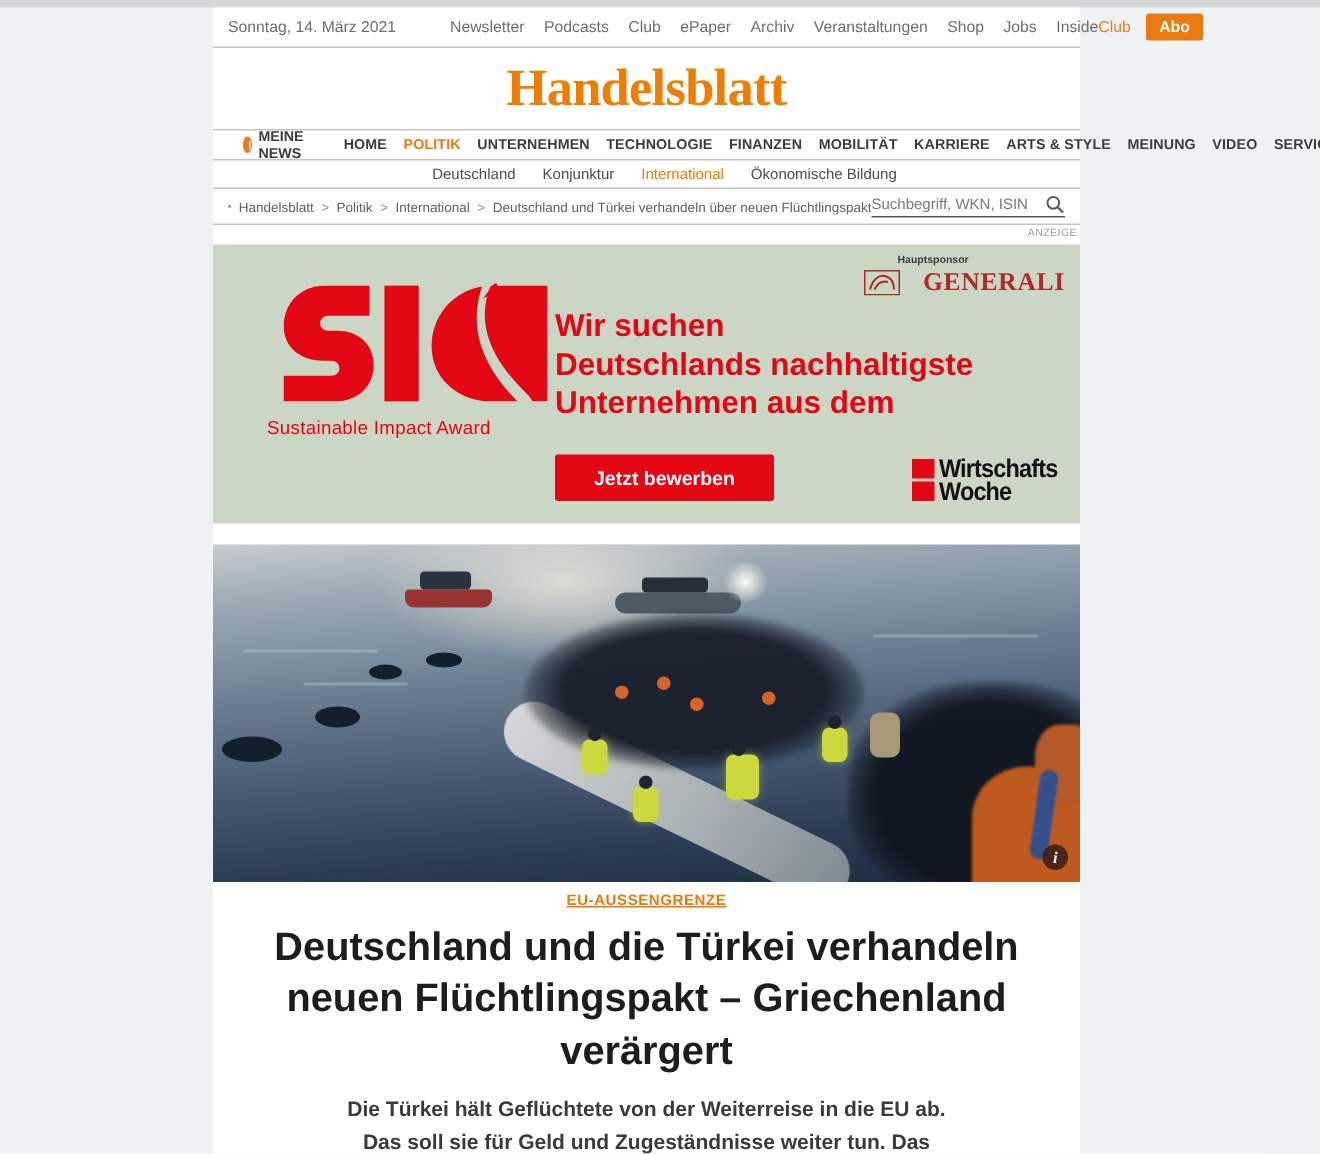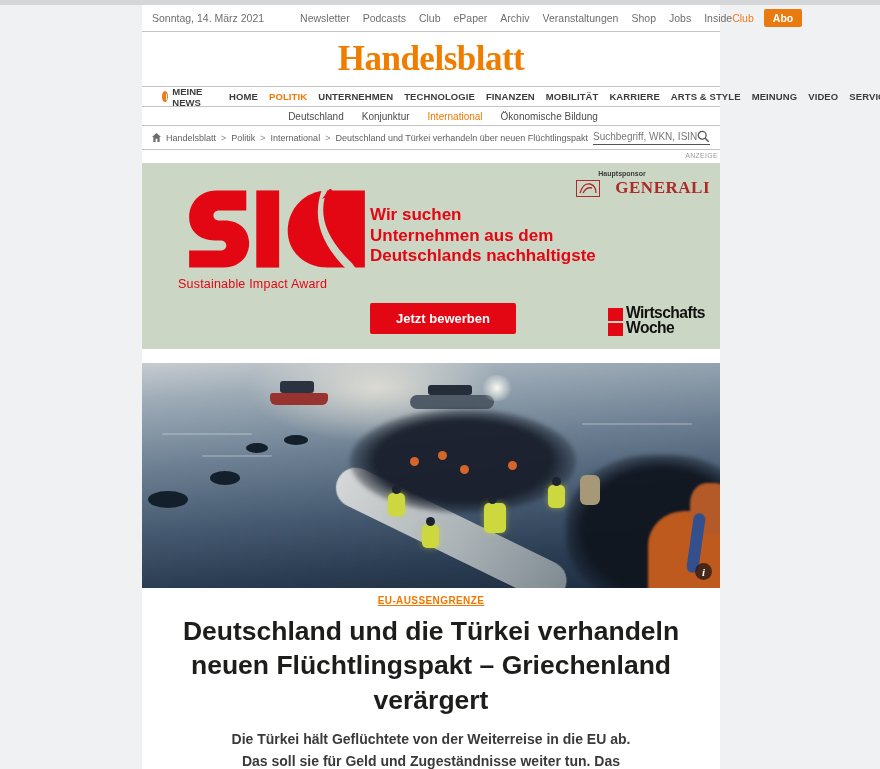--- a/index.html
+++ b/index.html
@@ -37,36 +37,36 @@
   .subnav { height:19px; display:flex; align-items:center; justify-content:center; gap:18px; border-bottom:1px solid #c4c4c4; font-size:10px; color:#4c4c4c;padding-left:24px; }
   .sn-item { cursor:pointer; }
   .sn-active { color:#f07800; }
 
   
   .crumbrow { height:24px; display:flex; align-items:center; padding:0 10px; font-size:9px; color:#5f5f5f; border-bottom:1px solid #c4c4c4; }
   .crumbs { display:flex; align-items:center; gap:5px; flex:1; white-space:nowrap; overflow:hidden; }
   .crumb { cursor:pointer; }
   .csep { color:#8a8a8a; }
   .home-ic { width:9px; height:9px; display:inline-block; }
-  .searchbox { display:flex; border-bottom:1px solid #555; padding-bottom:1px; }
+  .searchbox { display:flex; border-bottom:1px solid #555; padding-bottom:1px;gap:12px; }
   .searchbox input { border:none; outline:none; font-size:10px; width:104px; color:#444; font-family:"Liberation Sans", sans-serif; }
   .searchbox input::placeholder { color:#777; }
   .anzeige { height:11px; text-align:right; font-size:7px; color:#9a9a9a; padding:2px 2px 0 0; letter-spacing:0.3px; }
 
   
   .ad { position:relative; margin-top:2px; height:186px; background:#ccd6c5; overflow:hidden; }
   .sia { position:absolute; left:36px; top:26px; width:200px; text-align:left; }
   .sia-label { font-size:12.5px; color:#e30613; margin-top:4px; letter-spacing:0.2px; }
   .sponsor { position:absolute; right:10px; top:7px; text-align:left; }
   .sponsor-label { font-size:7px; font-weight:bold; color:#3a3a3a; margin-left:22px; }
   .generali { display:flex; align-items:center; gap:15px; margin-top:1px; }
   .generali-name { font-family:"Liberation Serif", serif; font-weight:bold; font-size:17px; color:#aa2b28; letter-spacing:0.5px; }
-  .ad-headline { position:absolute; left:228px; top:42px; color:#e30613; font-size:17px; font-weight:bold; line-height:1.22; }
+  .ad-headline { position:absolute; left:228px; top:42px; color:#e30613; font-size:21px; font-weight:bold; line-height:1.22; }
   .cta { position:absolute; left:228px; top:140px; background:#e30613; color:#fff; font-weight:bold; font-size:13px; padding:8px 26px; border-radius:2px; cursor:pointer; }
-  .wiwo { position:absolute; right:8px; bottom:13px; display:flex; align-items:flex-end; gap:3px;margin-top:36px; }
+  .wiwo { position:absolute; right:8px; bottom:13px; display:flex; align-items:flex-start; gap:3px;margin-top:36px; }
   .wiwo-sq { display:flex; flex-direction:column; gap:2px; }
   .wiwo-sq i { width:15px; height:13px; background:#e30613; }
   .wiwo-txt { font-size:17px; font-weight:bold; color:#111; line-height:0.88; letter-spacing:-0.6px; transform:scaleX(0.92); transform-origin:left; }
 
   
   .photo { position:relative; margin-top:14px; height:225px; overflow:hidden; cursor:pointer;
     background:linear-gradient(175deg,#c7ccd0 0%,#9dabb6 14%,#6d8093 38%,#455970 62%,#2b3d53 82%,#1d2c3f 100%); }
   .photo div { position:absolute; }
   .glow { left:18%; top:-30px; width:260px; height:110px; border-radius:50%;
     background:radial-gradient(ellipse, rgba(242,236,222,0.75), rgba(242,236,222,0) 70%); }
@@ -194,22 +194,22 @@
       <div class="generali">
         <svg width="24" height="17" viewBox="0 0 24 17">
           <rect x="0.5" y="0.5" width="23" height="16" fill="none" stroke="#aa2b28" stroke-width="1"></rect>
           <path d="M4 13 C6 6 10 3 14 4 C18 5 20 8 20 13 M7 13 C9 9 12 7 16 8" fill="none" stroke="#aa2b28" stroke-width="1.3"></path>
         </svg>
         <span class="generali-name">GENERALI</span>
       </div>
     </div>
     <div class="ad-headline">
       <div>Wir suchen</div>
+      <div>Deutschlands nachhaltigste</div>
       <div>Unternehmen aus dem</div>
-      <div>Deutschlands nachhaltigste</div>
     </div>
     <div class="cta">Jetzt bewerben</div>
     <div class="wiwo">
       <span class="wiwo-sq">
           <i></i>
           <i></i>
         </span>
       <span class="wiwo-txt">
         <div>Wirtschafts</div>
         <div>Woche</div>

